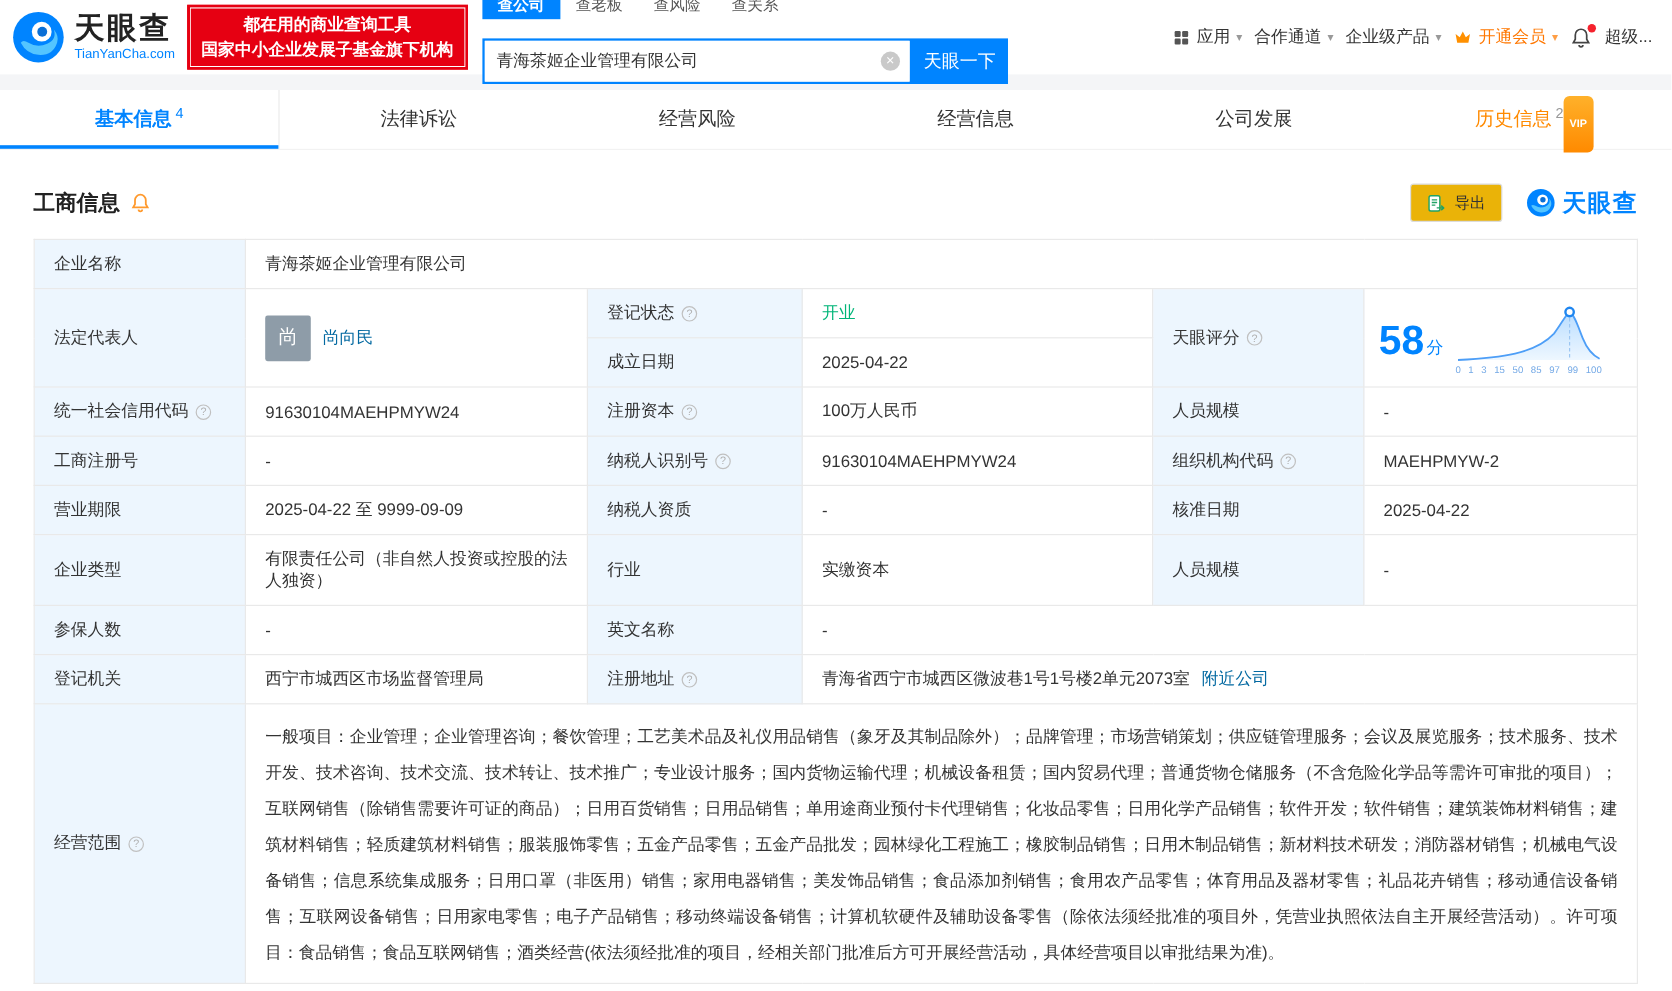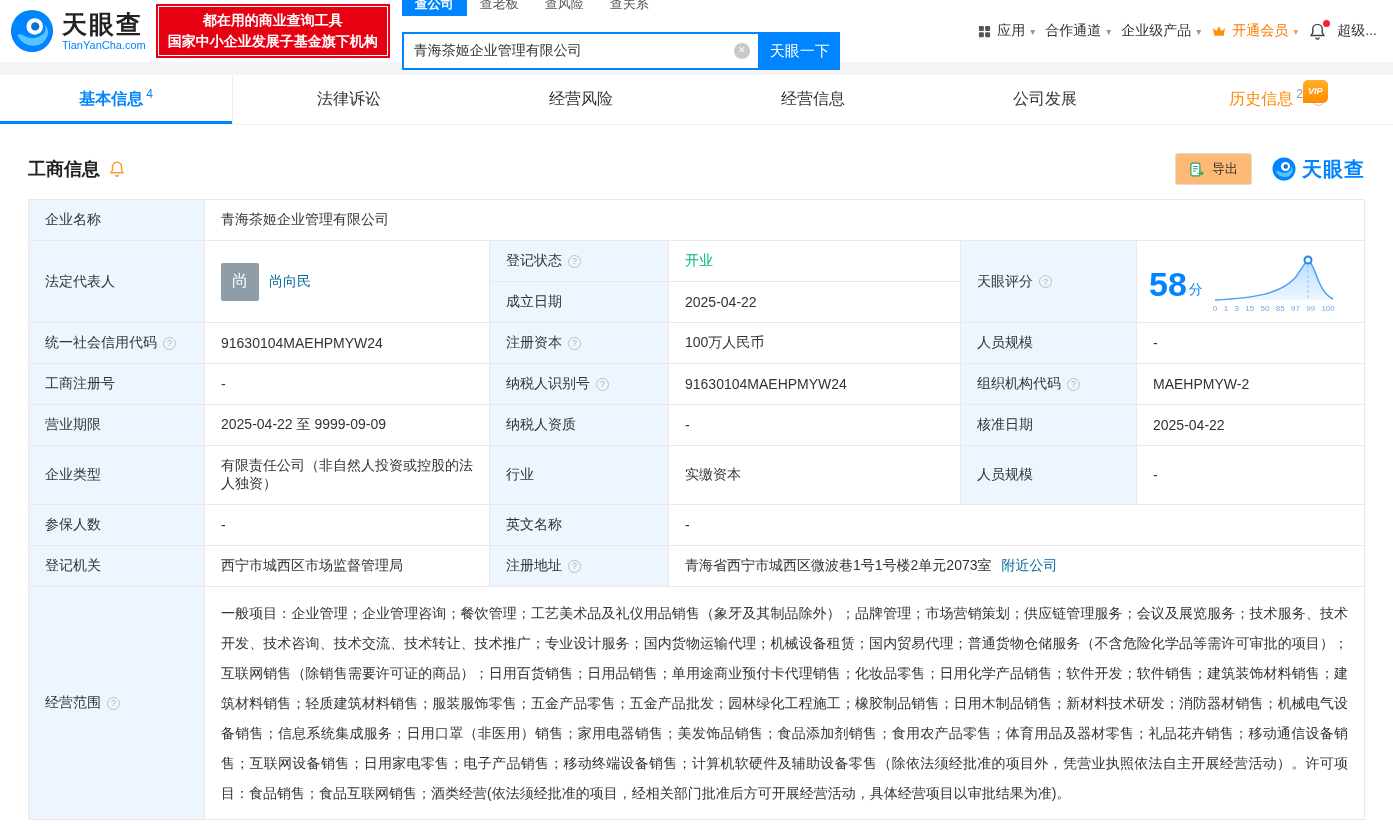--- a/index.html
+++ b/index.html
@@ -52,38 +52,38 @@
   .nav-tab { flex: 1; display: flex; align-items: center; justify-content: center; gap: 3px; font-size: 16px; color: #333; position: relative; cursor: pointer; }
   .nav-tab.active { color: #0084ff; font-weight: bold; border-right: 1px solid #ececec; }
   .nav-tab.active::after { content: ""; position: absolute; left: 0; bottom: 0; width: 100%; height: 3px; background: #0084ff; }
   .nav-tab .count { font-size: 12px; position: relative; top: -6px; font-weight: normal; }
   .nav-tab.active .count { color: #0084ff; }
   .nav-tab.history { color: #ff8a00; }
   .nav-tab.history .count { color: #999; }
   .vip-badge {
     position: absolute; top: 5px; left: calc(50% + 26px);
     background: linear-gradient(180deg, #ffb12a, #ff8a00); color: #fff;
-    font-size: 9px; font-weight: bold; font-style: italic; padding: 6px 5px;
+    font-size: 9px; font-weight: bold; padding: 18px 5px;
     border-radius: 5px 5px 5px 0; line-height: 1.2;
   }
   .help {
     display: inline-flex; align-items: center; justify-content: center;
     width: 13px; height: 13px; border: 1px solid #c0c0c0; border-radius: 50%;
     color: #b0b0b0; font-size: 9px; margin-left: 6px; flex: none; cursor: pointer;
     vertical-align: 1px;
   }
 
   
   .section-header { display: flex; align-items: center; padding: 28px 28px 14px; justify-content: flex-end; }
   .section-title { font-size: 18px; font-weight: bold; color: #222; }
   .bell-orange { margin-left: 8px; display: inline-flex; cursor: pointer; }
   .sh-spacer { flex: 1; }
   .export-btn {
     display: inline-flex; align-items: center; gap: 8px;
-    border: 1px solid #dcdcdc; border-radius: 3px; background: #fdba74;
+    border: 1px solid #dcdcdc; border-radius: 3px; background: #eab308;
     padding: 6px 13px; font-size: 13px; color: #333; cursor: pointer; font-family: inherit;
   }
   .watermark { display: inline-flex; align-items: center; gap: 6px; margin-left: 20px; }
   .watermark .wm-text { color: #0084ff; font-size: 20px; font-weight: bold; letter-spacing: 1px; }
 
   
   .biz-table { width: 1337px; margin: 0 28px 20px; border-collapse: collapse; table-layout: fixed; }
   .biz-table td { border: 1px solid #e9e9e9; padding: 11px 16px; font-size: 14px; color: #333; vertical-align: middle; word-break: break-all; }
   .biz-table td.lbl { background: #edf6fe; color: #333; }
   .link { color: #0369a1; cursor: pointer; }

